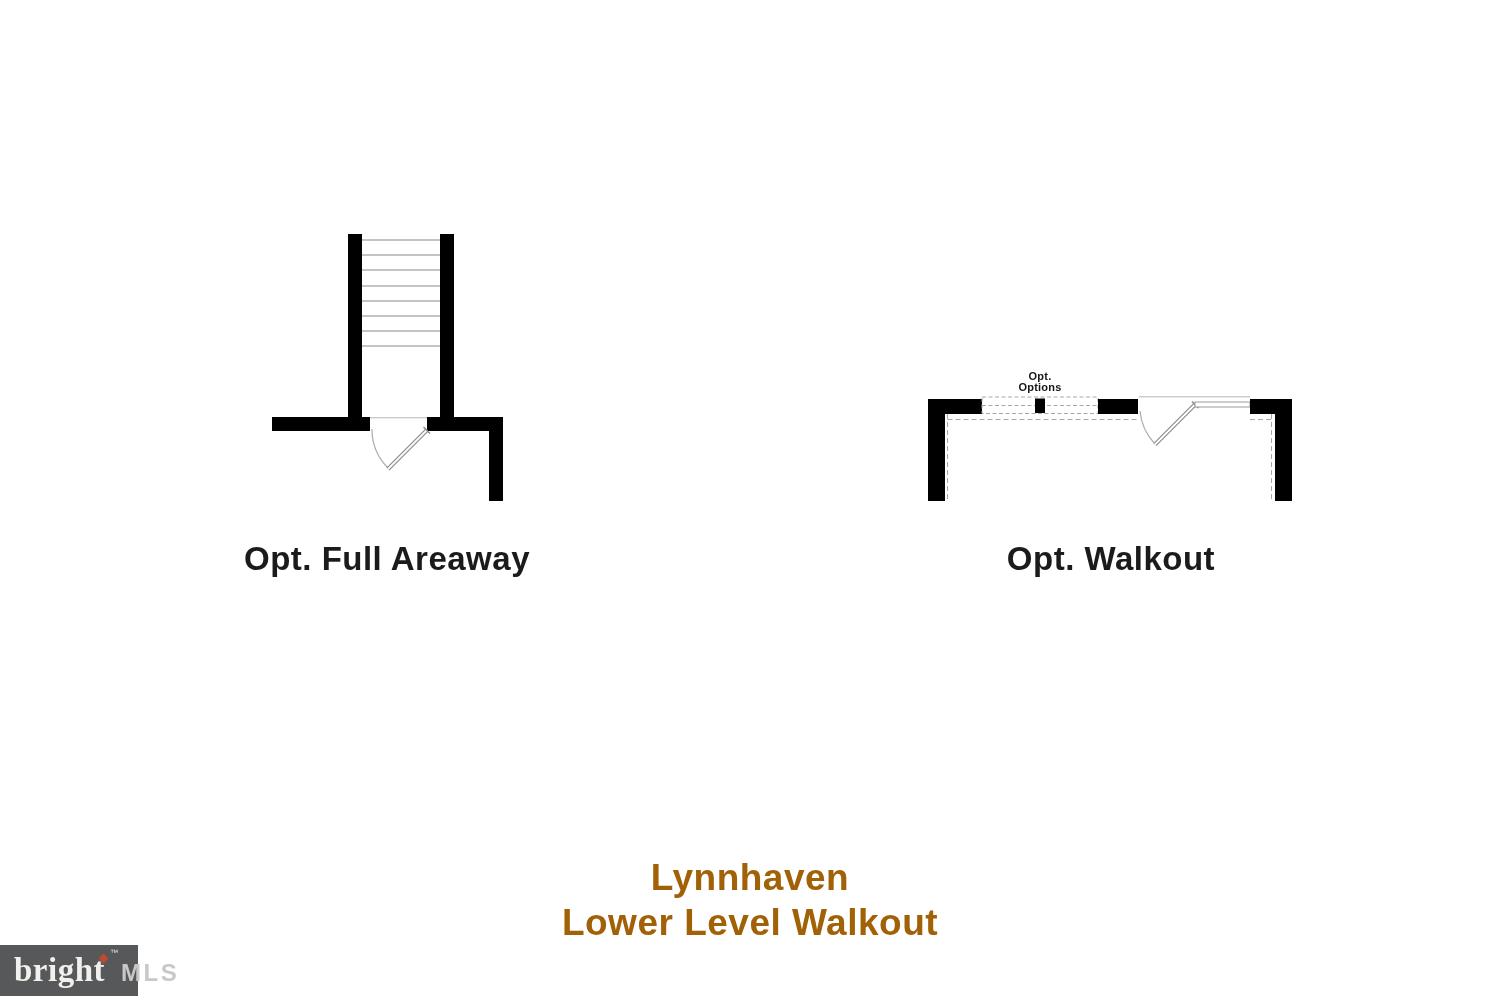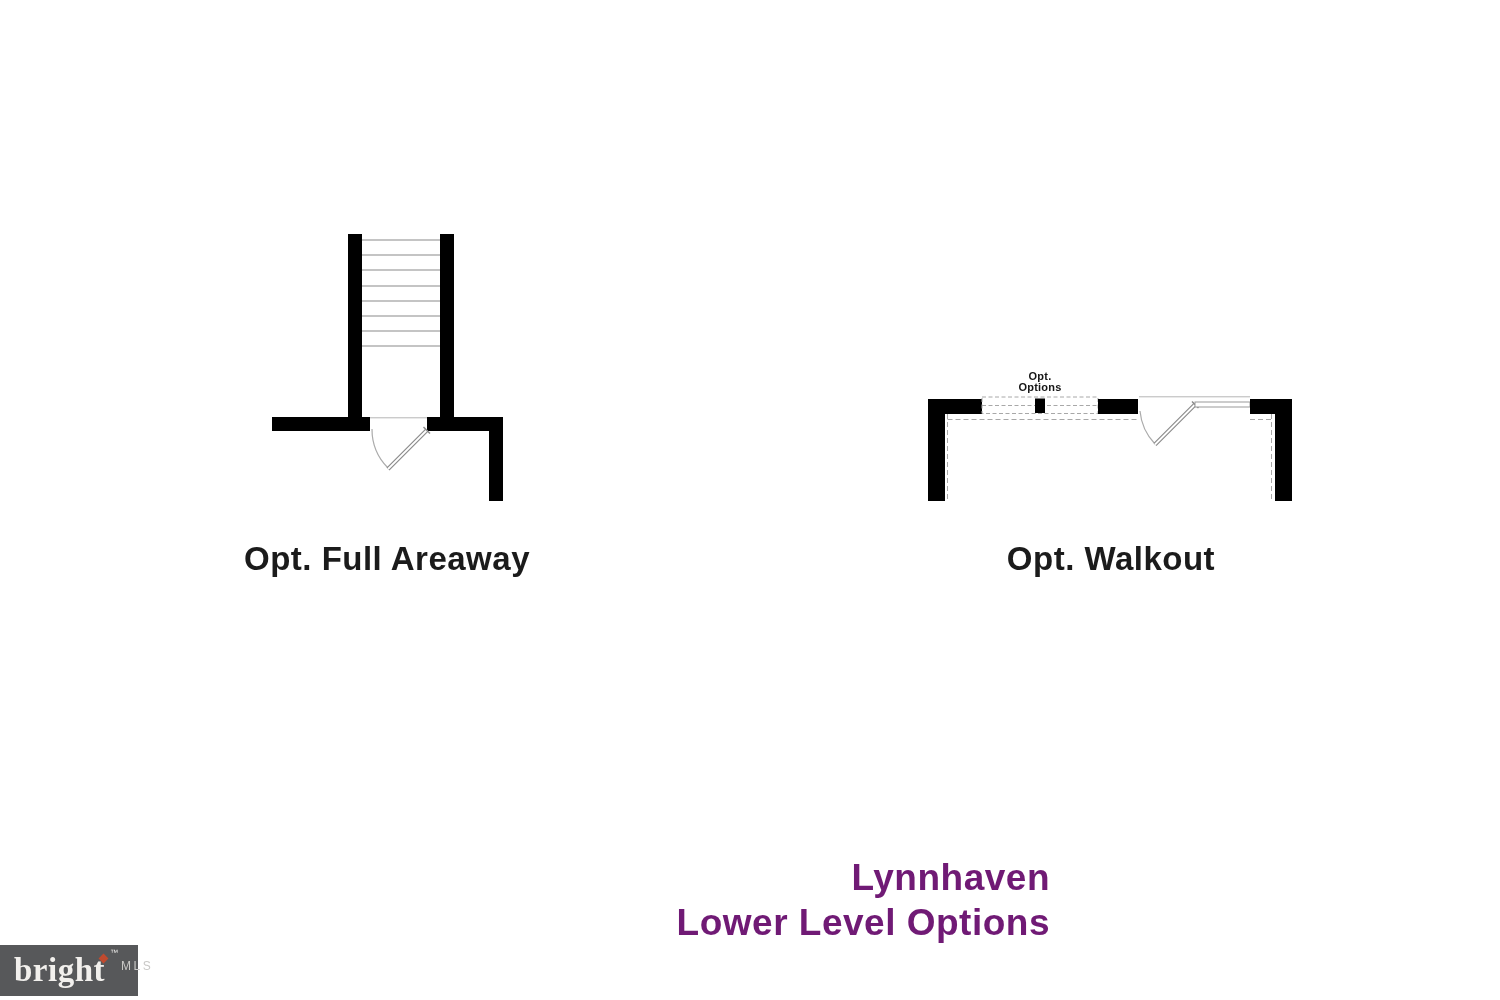--- a/index.html
+++ b/index.html
@@ -37,26 +37,26 @@
     letter-spacing: 0.5px;
     color: #1b1b1b;
     white-space: nowrap;
   }
   .label-areaway { left: 187px; width: 400px; }
   .label-walkout { left: 961px; width: 300px; }
   .sheet-title {
     position: absolute;
     left: 450px; top: 855px;
     width: 600px;
-    text-align: right;
+    text-align: center;
     font-size: 37px;
     line-height: 45px;
     font-weight: bold;
     letter-spacing: 0.5px;
-    color: #701a75;
+    color: #a16207;
   }
   .logo {
     position: absolute;
     left: 0; top: 945px;
     width: 138px; height: 51px;
     background: #57585a;
   }
   .logo .brand {
     position: absolute;
     left: 14px; bottom: 9px;
@@ -76,25 +76,25 @@
   }
   .logo .tm {
     position: absolute;
     left: 110px; top: 4px;
     font-size: 8px;
     line-height: 1;
     color: #e8e7e5;
   }
   .logo .mls {
     position: absolute;
-    left: 121px; bottom: 24px;
-    font-size: 12px;
+    left: 121px; bottom: 11px;
+    font-size: 24px;
     line-height: 1;
     letter-spacing: 2.5px;
-    font-weight: 400;
+    font-weight: 700;
     color: #c9c8c6;
   }
 </style>
 </head>
 <body>
 
 <div class="sheet">
 
   <svg class="plans-svg" viewBox="0 0 1500 1000" xmlns="http://www.w3.org/2000/svg">
 
@@ -160,21 +160,21 @@
   <div class="window-note">
     <div>Opt.</div>
     <div>Options</div>
   </div>
 
   <div class="plan-label label-areaway">Opt. Full Areaway</div>
   <div class="plan-label label-walkout">Opt. Walkout</div>
 
   <div class="sheet-title">
     <div>Lynnhaven</div>
-    <div>Lower Level Options</div>
+    <div>Lower Level Walkout</div>
   </div>
 
   <div class="logo">
     <span class="brand">bright</span>
     <span class="diamond"></span>
     <span class="tm">™</span>
     <span class="mls">MLS</span>
   </div>
 
 </div>

